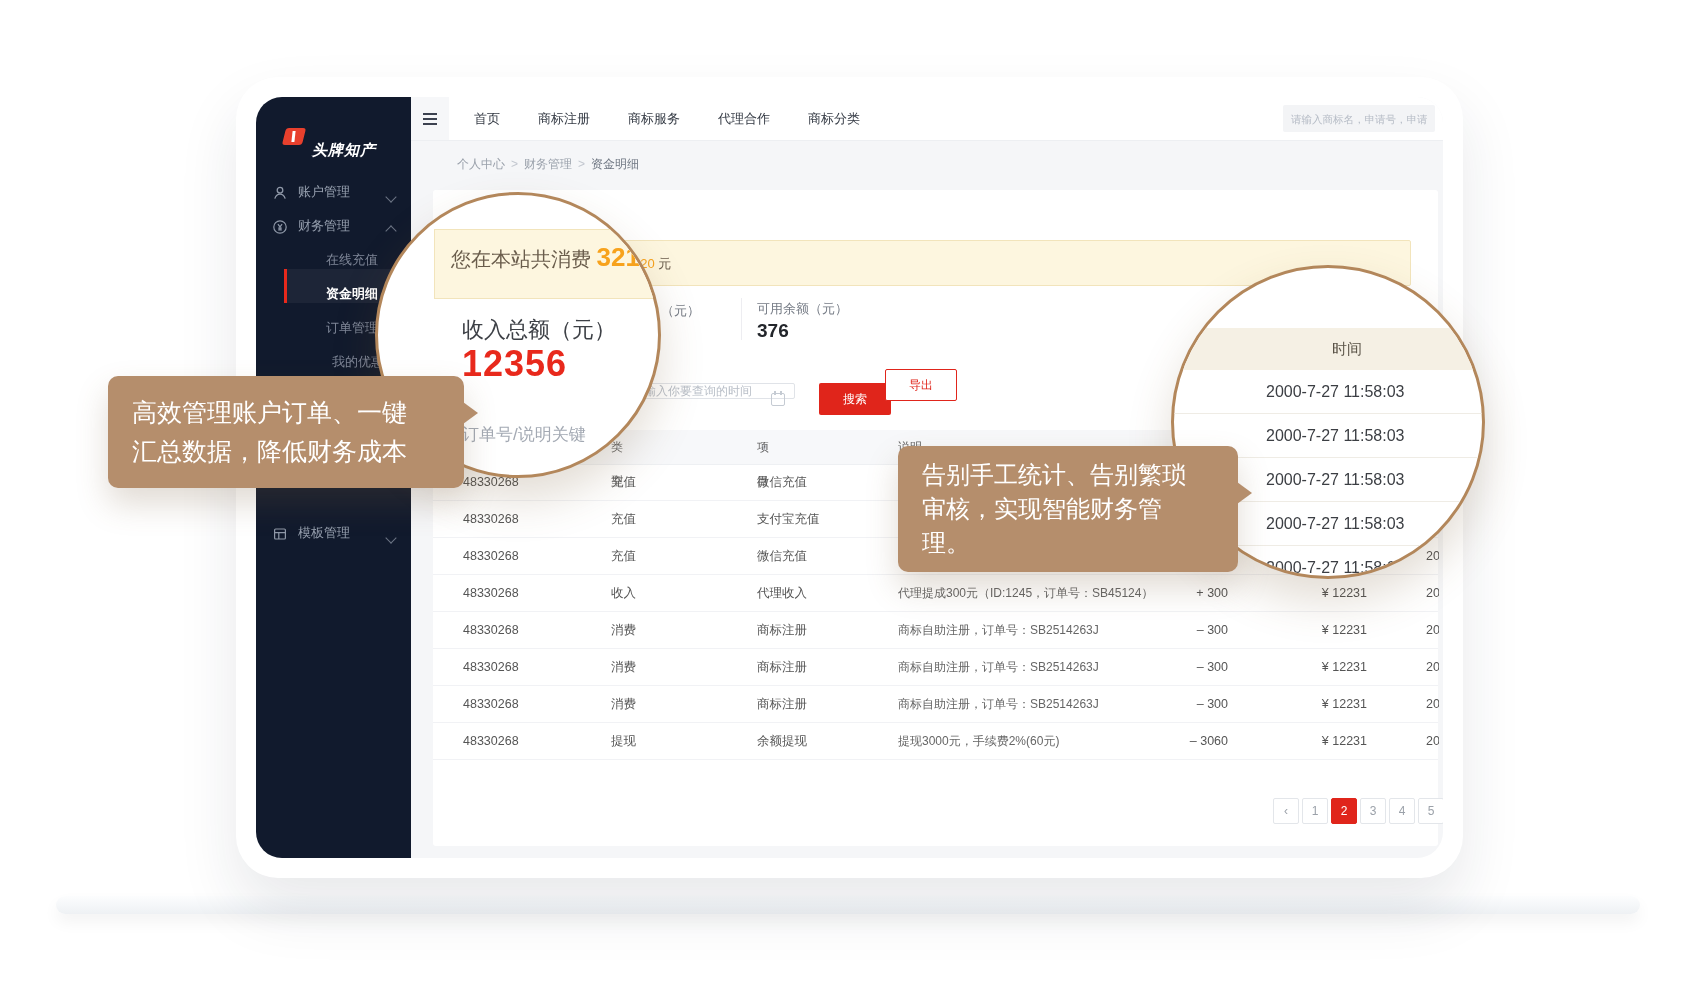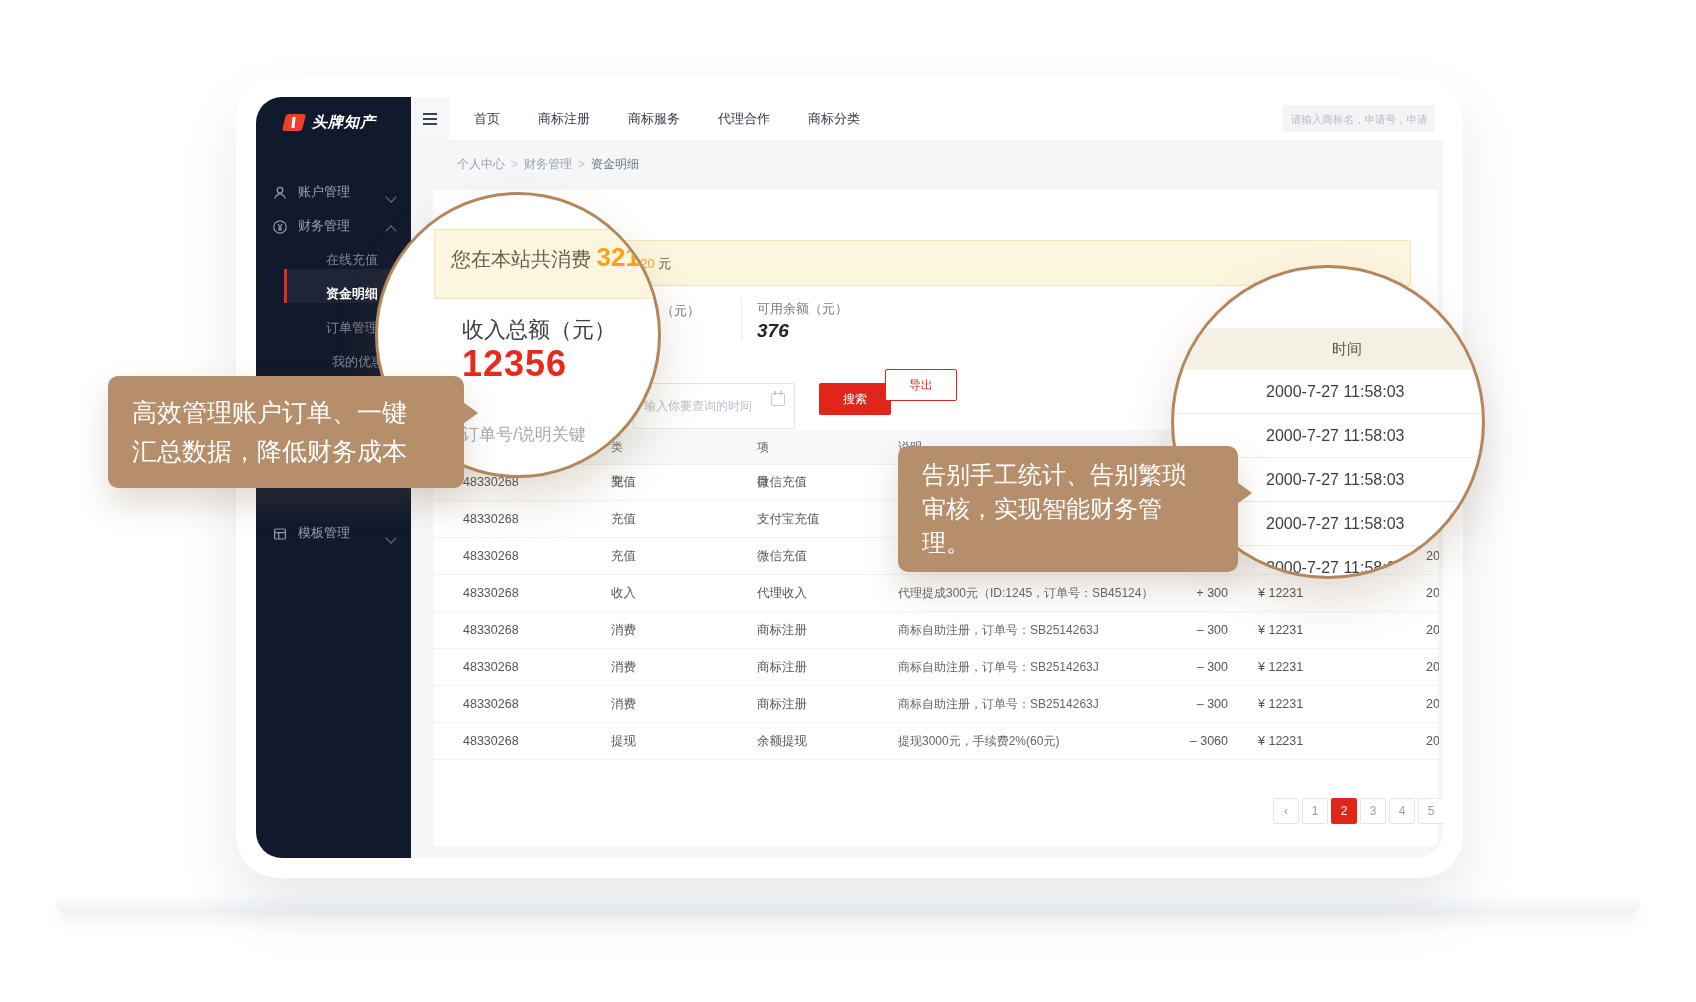--- a/index.html
+++ b/index.html
@@ -10,21 +10,21 @@
           border-radius:42px;box-shadow:0 30px 60px rgba(25,35,60,.10);}
   .base-bar{position:absolute;left:56px;top:896px;width:1584px;height:18px;border-radius:10px;
             background:linear-gradient(180deg,#fcfdfe,#eef1f4);box-shadow:0 8px 16px rgba(0,0,0,.05);}
   .screen{position:absolute;left:20px;top:20px;right:20px;bottom:20px;border-radius:26px;overflow:hidden;background:#f5f6f8;}
 
   
   .sidebar{position:absolute;left:0;top:0;bottom:0;width:155px;background:#111a2d;}
   .logo-row{display:flex;align-items:center;gap:8px;padding:16px 0 0 28px;}
   .logo-mark{width:20px;height:17px;background:#e8402d;border-radius:3px;transform:skewX(-14deg);position:relative;}
   .logo-mark::after{content:"";position:absolute;left:8px;top:3px;width:3px;height:11px;background:#fff;transform:skewX(8deg);}
-  .logo-text{color:#fff;font-size:15px;font-weight:bold;font-style:italic;letter-spacing:1px;}
+  .logo-text{color:#fff;font-size:15px;font-weight:bold;font-style:italic;letter-spacing:1px;margin-top:28px;}
   .side-item{position:absolute;left:0;right:0;height:34px;display:flex;align-items:flex-end;color:#97a0af;font-size:13px;cursor:pointer;}
   .side-item .ic{width:16px;height:16px;margin:0 10px 0 16px;display:flex;align-items:center;}
   .side-item.lv2{padding-left:42px;color:#7f8798;margin-left:28px;}
   .side-item.active{color:#fff;font-weight:bold;background:rgba(255,255,255,.05);}
   .side-item.active::before{content:"";position:absolute;left:0;top:0;bottom:0;width:3px;background:#e8291c;}
   .chev{position:absolute;right:16px;width:7px;height:7px;border-right:1.4px solid #6c7585;border-bottom:1.4px solid #6c7585;}
   .chev.down{transform:rotate(45deg);margin-top:-4px;}
   .chev.up{transform:rotate(-135deg);margin-top:4px;}
 
   
@@ -46,23 +46,23 @@
   .card{position:absolute;left:22px;top:93px;width:1005px;height:656px;background:#fff;border-radius:3px;}
   .tab{position:absolute;left:26px;top:14px;font-size:14px;font-weight:bold;color:#e8291c;cursor:pointer;}
   .tab-underline{position:absolute;left:26px;top:38px;width:58px;height:2px;background:#e8291c;}
   .banner{position:absolute;left:26px;top:50px;width:950px;height:44px;background:#fdf6df;border:1px solid #f2e4bb;border-radius:2px;}
   .banner .tail{position:absolute;left:173px;top:14px;font-size:13px;color:#6a5d4c;white-space:nowrap;}
   .banner .tail b{color:#f7a21c;font-weight:normal;}
 
   .stat-div{position:absolute;width:1px;background:#ededf1;}
   .stat-mid-label{position:absolute;left:228px;top:112px;font-size:13px;color:#757b85;}
   .stat3-label{position:absolute;left:324px;top:110px;font-size:13px;color:#757b85;}
-  .stat3-value{position:absolute;left:324px;top:130px;font-size:19px;font-weight:bold;color:#23262b;font-style:italic;}
-
-  .inp-date{position:absolute;left:200px;top:193px;width:162px;height:46px;border:1px solid #e0e3e8;border-radius:2px;
+  .stat3-value{position:absolute;left:324px;top:130px;font-size:19px;font-weight:bold;color:#23262b;}
+
+  .inp-date{position:absolute;left:200px;top:193px;width:162px;height:16px;border:1px solid #e0e3e8;border-radius:2px;
             background:#fff;font-size:12px;padding:0 12px 0 10px;box-sizing:border-box;color:#555;outline:none;}
   .inp-date::placeholder{color:#b8bec7;}
   .cal{position:absolute;left:338px;top:203px;width:12px;height:11px;border:1px solid #c5cbd3;border-radius:2px;}
   .cal::before{content:"";position:absolute;left:2px;top:-3px;width:2px;height:4px;background:#c5cbd3;}
   .cal::after{content:"";position:absolute;right:2px;top:-3px;width:2px;height:4px;background:#c5cbd3;}
   .btn-search{position:absolute;left:386px;top:193px;width:72px;height:32px;background:#e0251b;color:#fff;font-size:12px;
               border:none;border-radius:2px;cursor:pointer;}
   .btn-export{position:absolute;left:452px;top:179px;width:72px;height:32px;background:#fff;color:#e0251b;font-size:12px;
               border:1px solid #e0251b;border-radius:2px;cursor:pointer;}
 
@@ -71,21 +71,21 @@
   .thead span{position:absolute;line-height:34px;}
   .hd-chev{font-size:9px;color:#b8bdc5;margin-left:4px;}
   .h-order{left:30px;}.h-type{left:178px;}.h-project{left:324px;}.h-desc{left:465px;}
   .h-time{left:993px;width:13px;overflow:hidden;white-space:nowrap;}
   .tbody{position:absolute;left:0;top:274px;width:100%;}
   .t-row{position:relative;height:36px;border-bottom:1px solid #f1f2f5;font-size:12.5px;color:#555;}
   .t-row span{position:absolute;top:0;line-height:36px;white-space:nowrap;}
   .c-order{left:30px;}.c-type{left:178px;}.c-project{left:324px;}
   .c-desc{left:465px;color:#666;font-size:12px;}
   .c-amount{left:700px;width:95px;text-align:right;}
-  .c-balance{left:825px;width:90px;text-align:left;}
+  .c-balance{left:844px;width:90px;text-align:right;}
   .c-time{left:993px;width:13px;overflow:hidden;}
 
   .pagination{position:absolute;left:840px;top:608px;display:flex;gap:3px;}
   .pg{min-width:26px;height:26px;border:1px solid #e3e6ea;border-radius:2px;background:#fff;color:#9ba1a9;font-size:12px;
       display:flex;align-items:center;justify-content:center;cursor:pointer;box-sizing:border-box;}
   .pg.active{background:#e0251b;border-color:#e0251b;color:#fff;}
 
   
   .mag{position:absolute;border:3px solid #b3875b;border-radius:50%;background:#fff;overflow:hidden;z-index:50;
        box-shadow:0 22px 45px rgba(115,85,45,.20);}

